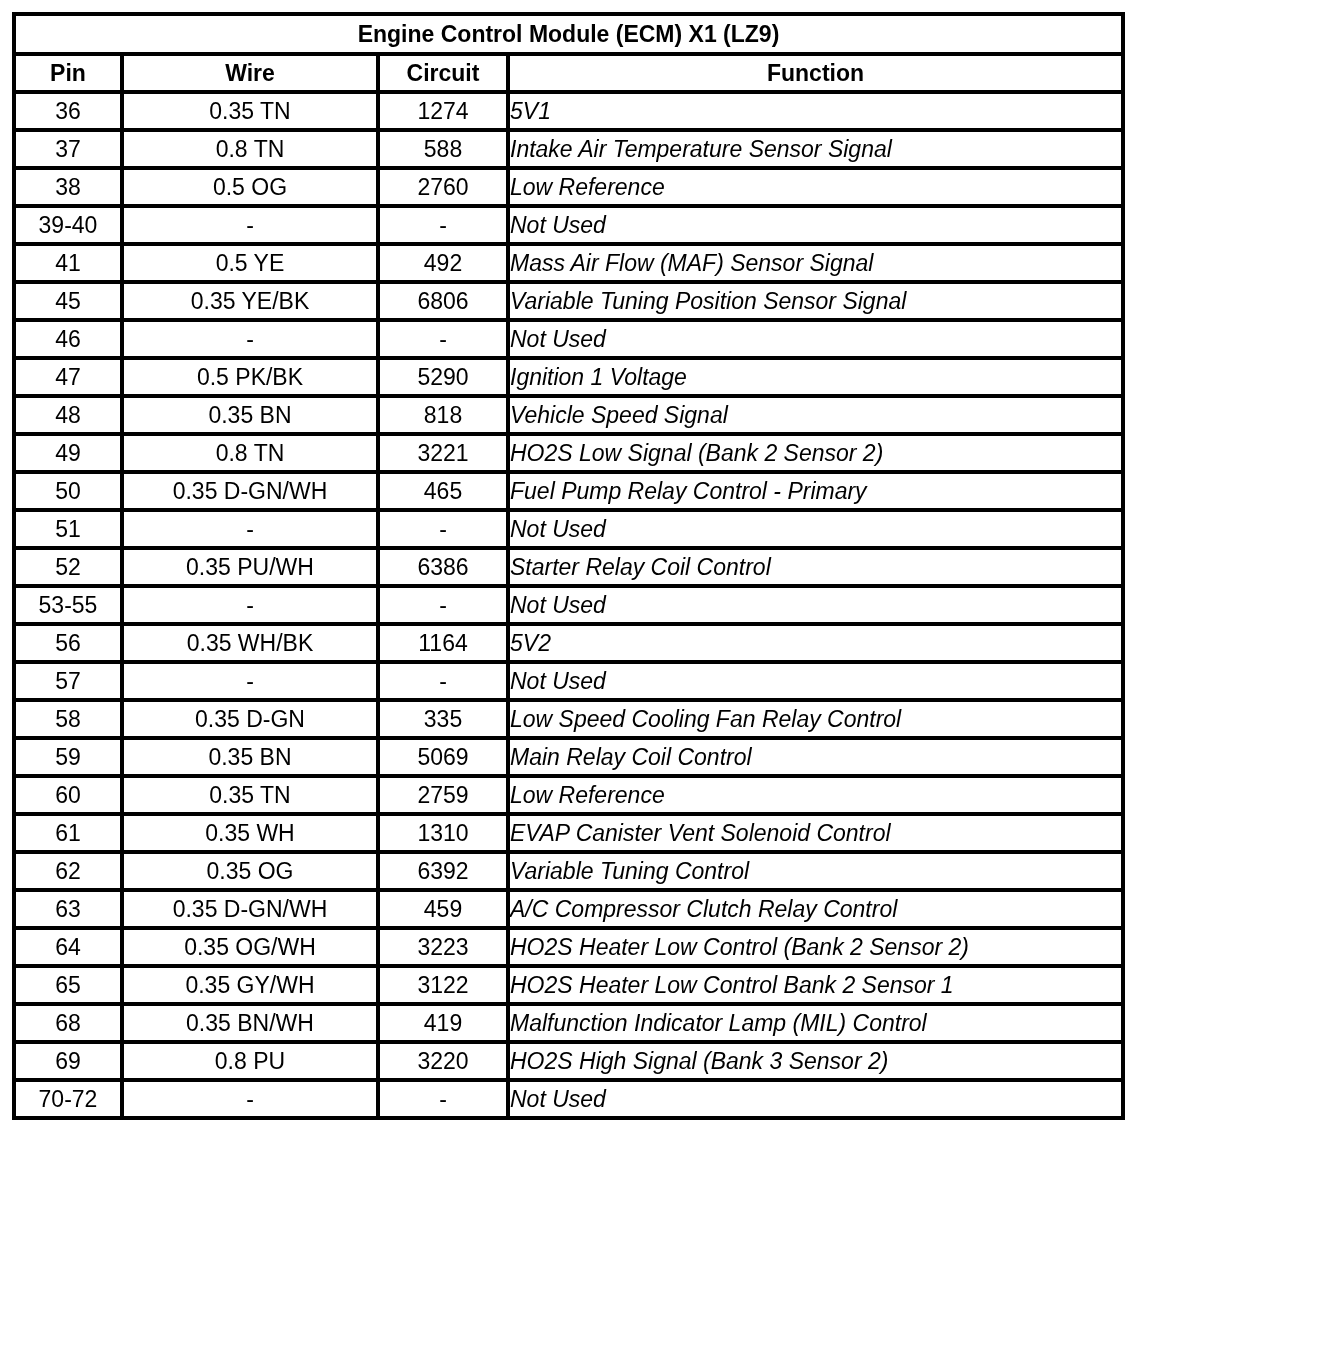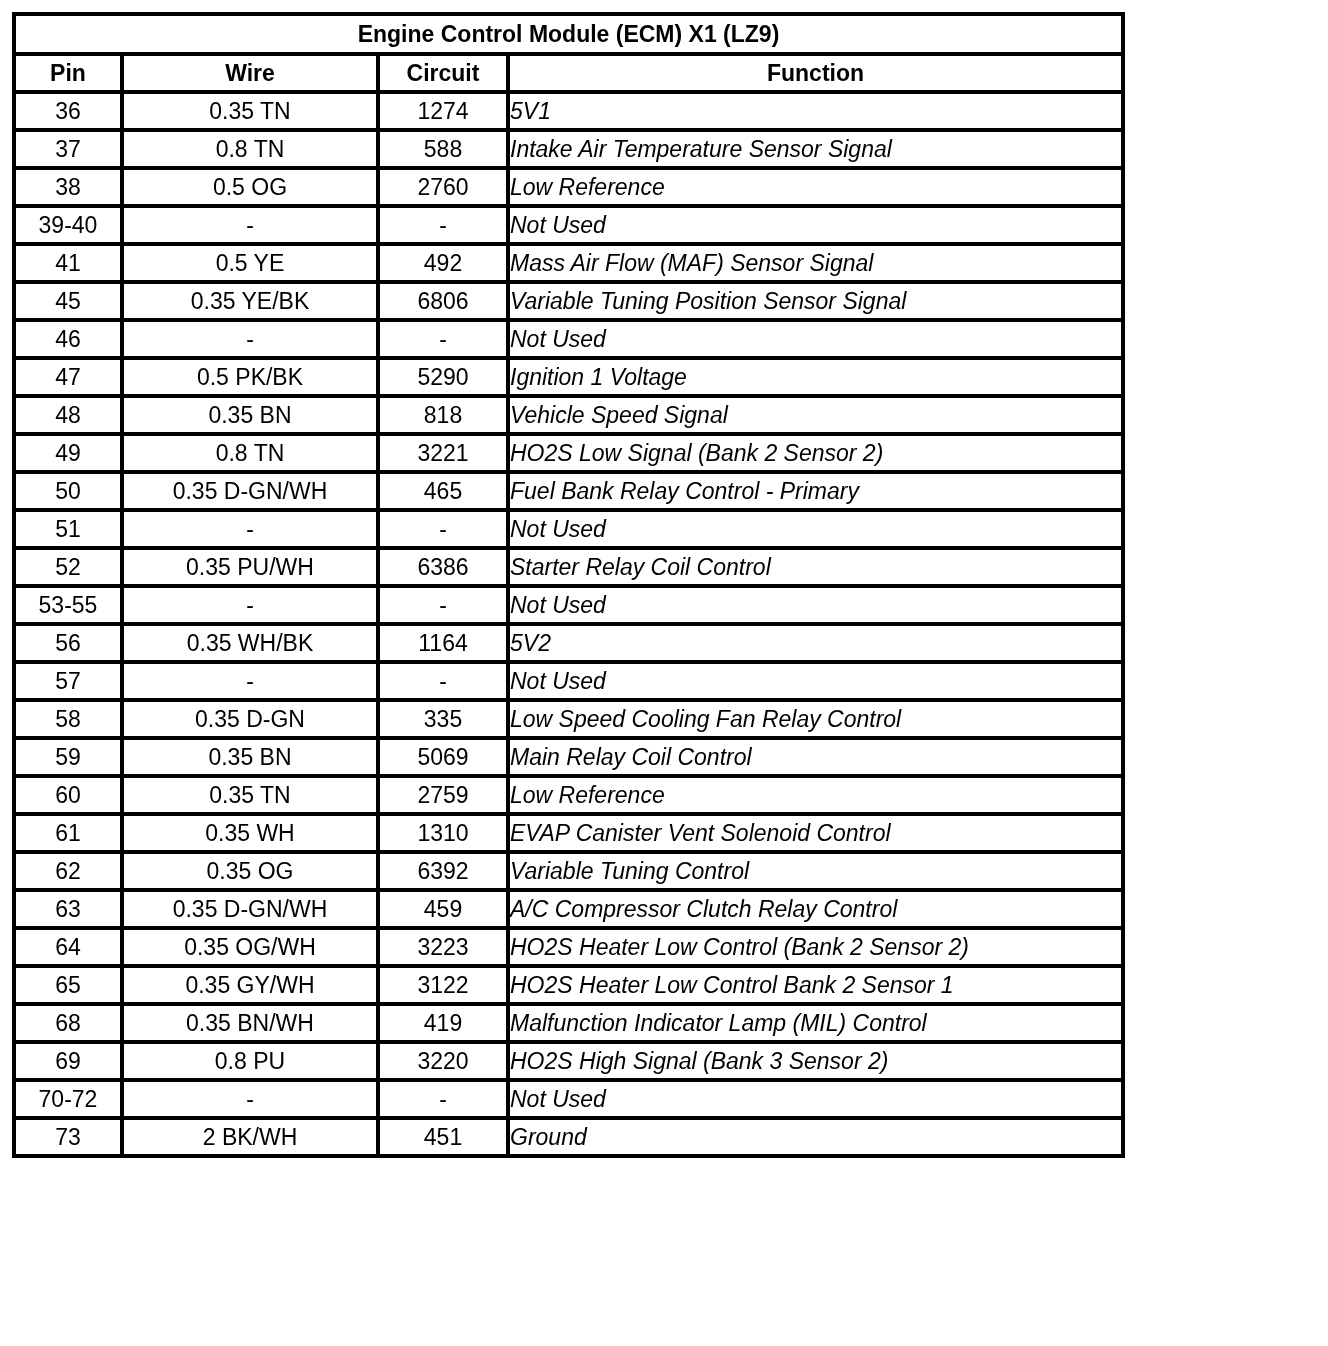--- a/index.html
+++ b/index.html
@@ -132,21 +132,21 @@
         <tr>
           <td class="center">49</td>
           <td class="center">0.8 TN</td>
           <td class="center">3221</td>
           <td class="func">HO2S Low Signal (Bank 2 Sensor 2)</td>
         </tr>
         <tr>
           <td class="center">50</td>
           <td class="center">0.35 D-GN/WH</td>
           <td class="center">465</td>
-          <td class="func">Fuel Bank Relay Control - Primary</td>
+          <td class="func">Fuel Pump Relay Control - Primary</td>
         </tr>
         <tr>
           <td class="center">51</td>
           <td class="center">-</td>
           <td class="center">-</td>
           <td class="func">Not Used</td>
         </tr>
         <tr>
           <td class="center">52</td>
           <td class="center">0.35 PU/WH</td>
@@ -229,22 +229,16 @@
           <td class="center">69</td>
           <td class="center">0.8 PU</td>
           <td class="center">3220</td>
           <td class="func">HO2S High Signal (Bank 3 Sensor 2)</td>
         </tr>
         <tr>
           <td class="center">70-72</td>
           <td class="center">-</td>
           <td class="center">-</td>
           <td class="func">Not Used</td>
-        </tr>
-        <tr>
-          <td class="center">73</td>
-          <td class="center">2 BK/WH</td>
-          <td class="center">451</td>
-          <td class="func">Ground</td>
         </tr>
       </tbody>
   </table>
 </div>
 
 </body></html>

